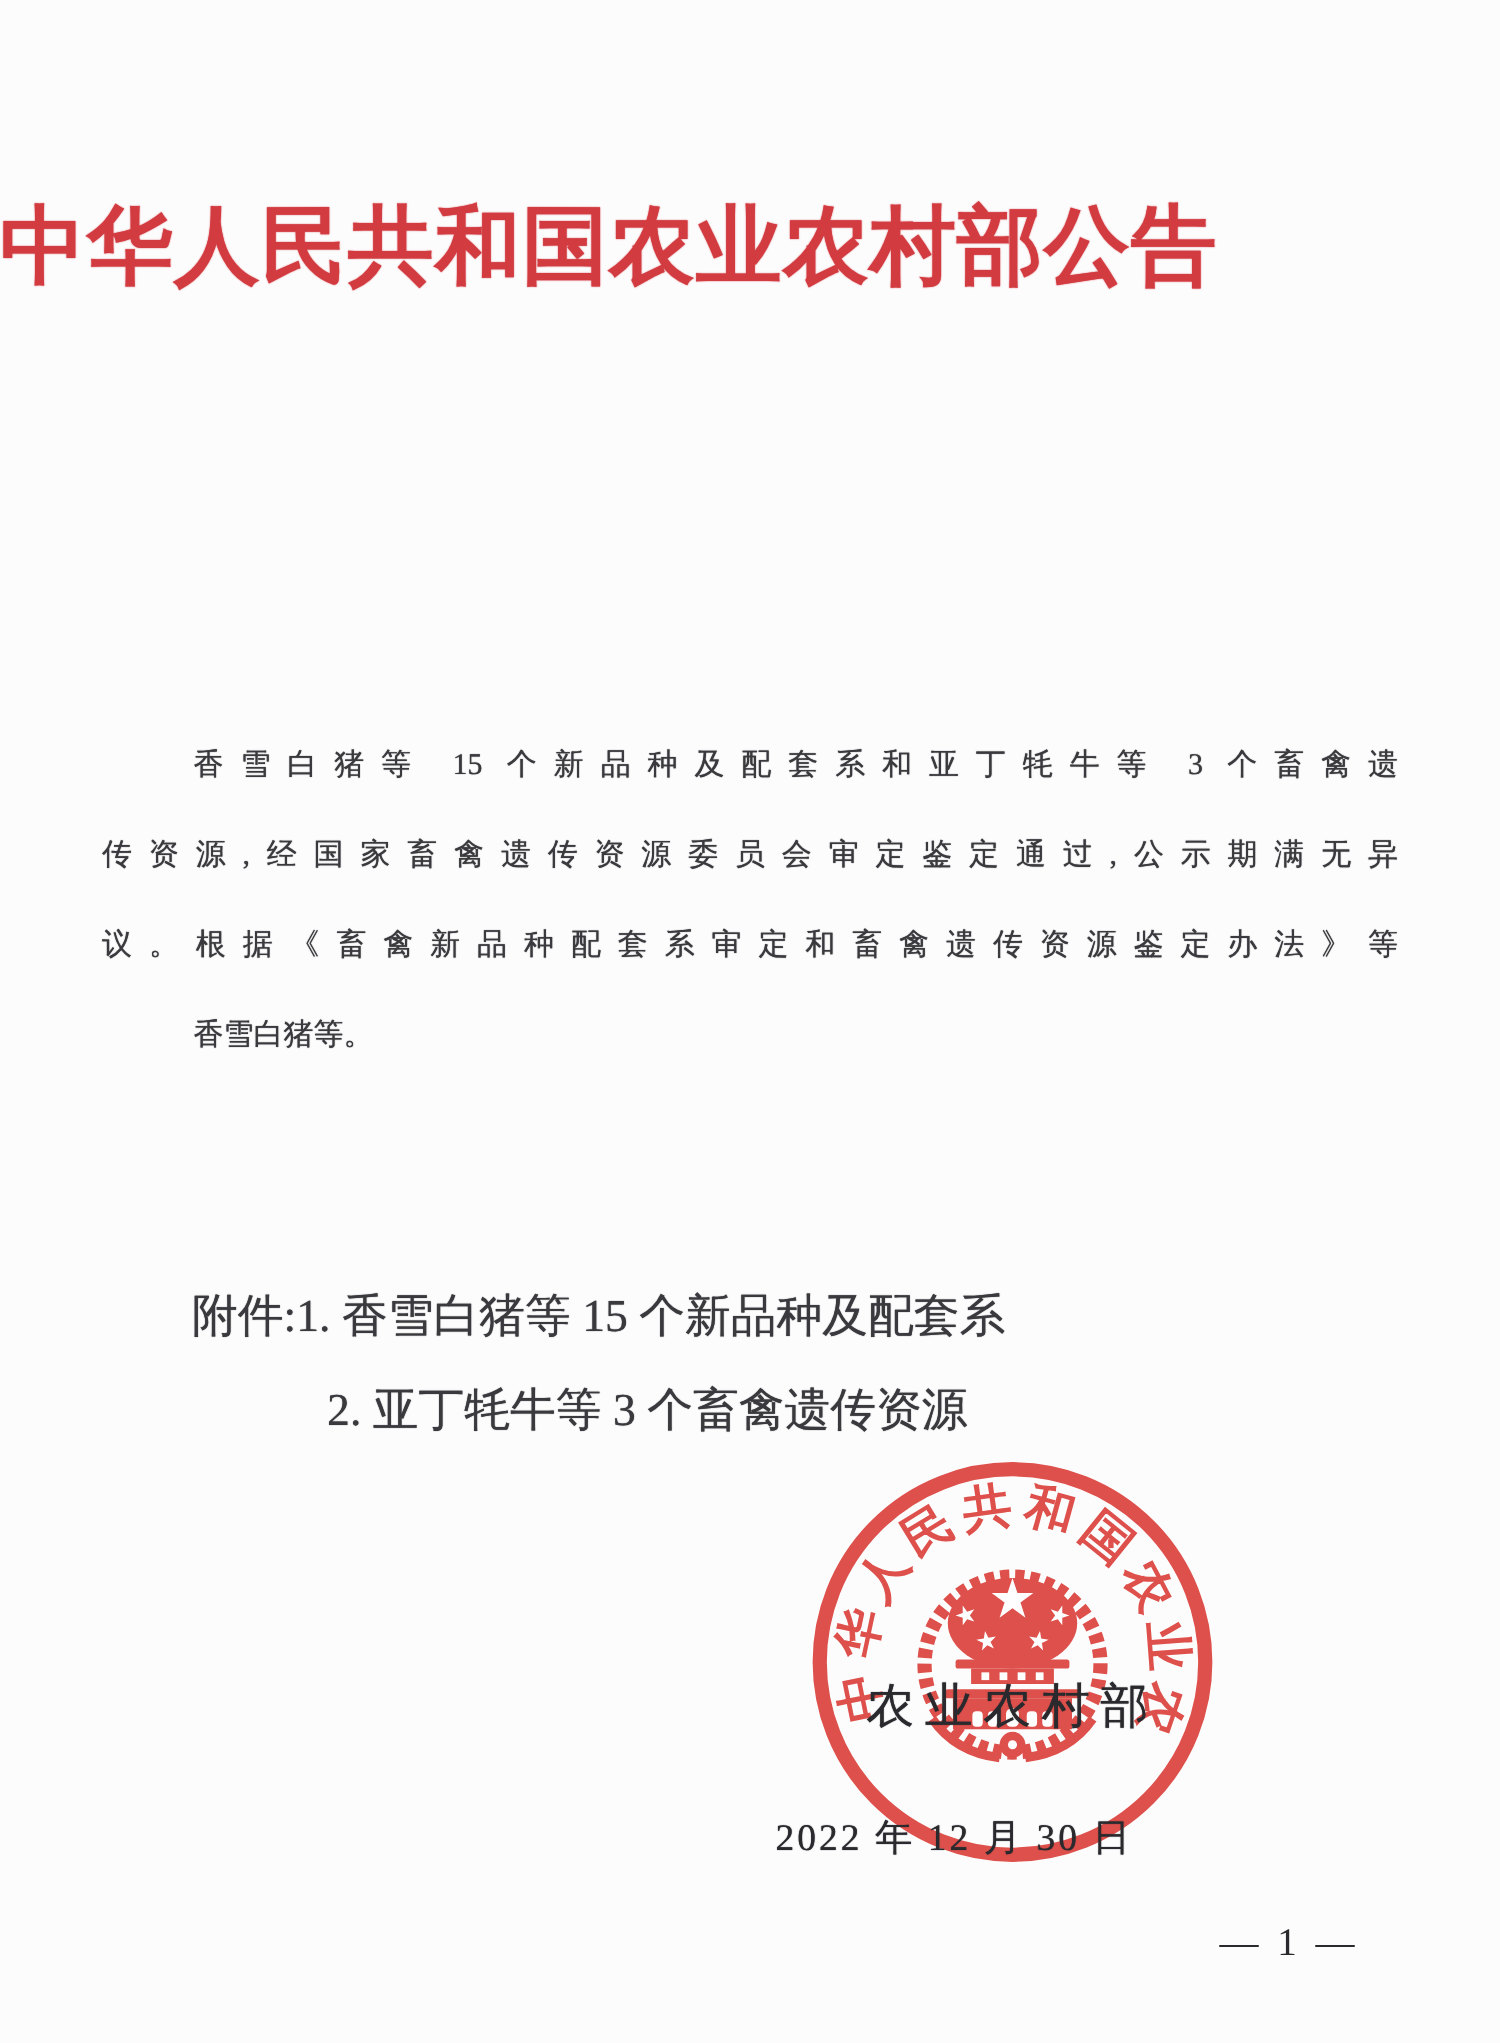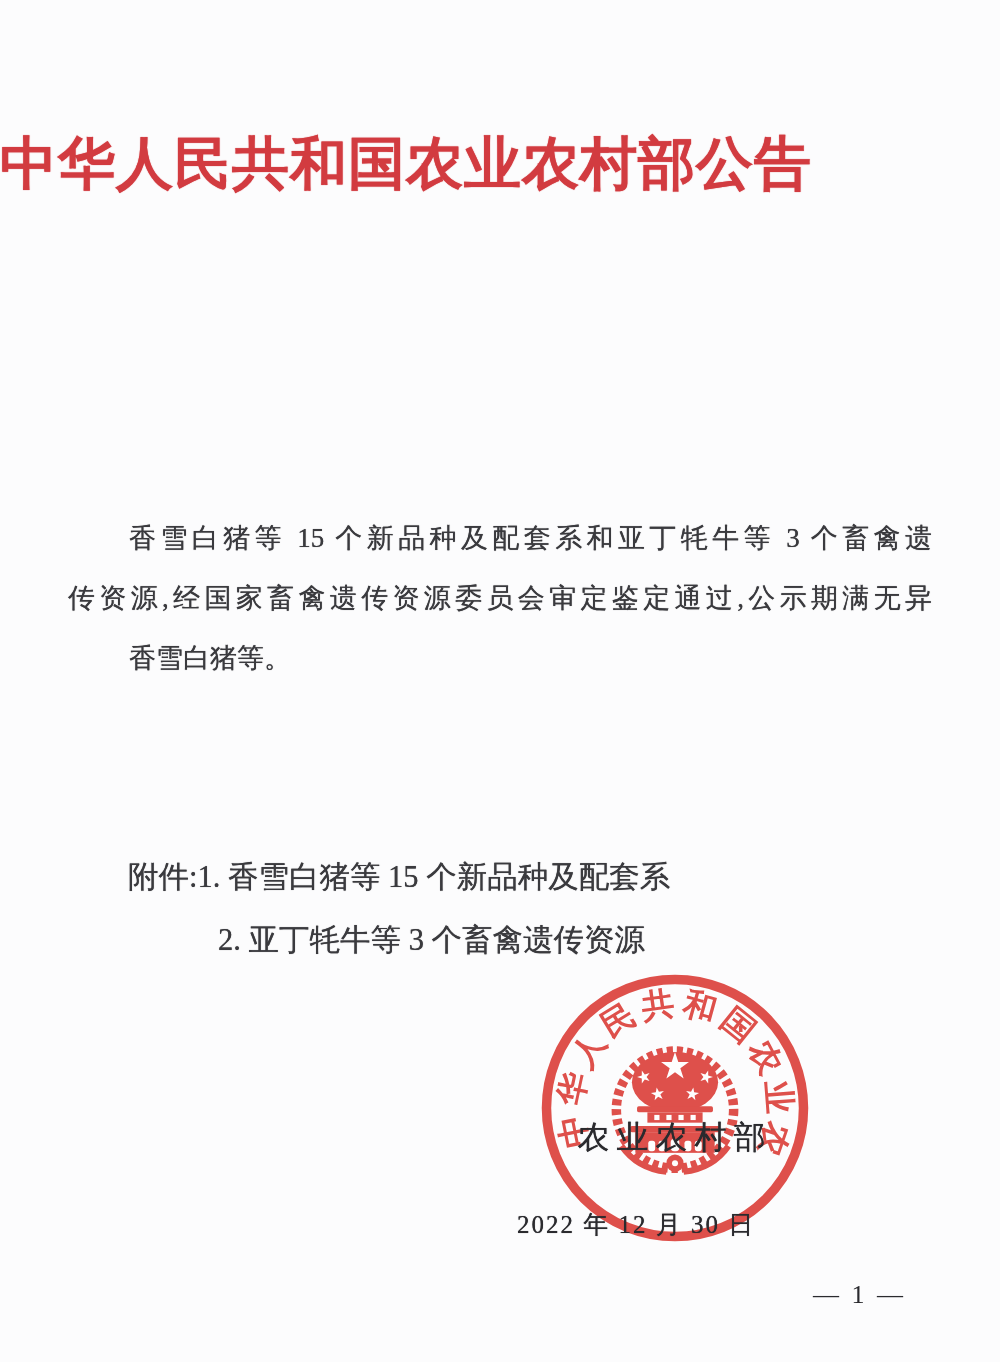--- a/index.html
+++ b/index.html
@@ -19,22 +19,22 @@
     white-space:nowrap;
   }
   .doc-number{
     position:absolute;top:301px;left:0;right:0;
     text-align:center;
     font-size:29px;
     color:var(--ink,#3a3a3e);
     letter-spacing:2px;
   }
   .body-text{
-    position:absolute;left:68px;top:508px;width:864px;
-    font-size:27px;line-height:60px;
+    position:absolute;left:68px;top:480px;width:864px;
+    font-size:20px;line-height:60px;
     color:var(--ink,#3a3a3e);
     text-shadow:0 0 0.7px var(--ink,#3a3a3e);
   }
   .jline{text-align:justify;text-align-last:justify;}
   .indent{text-indent:61px;}
   .closing{text-indent:61px;}
   .attachments{
     position:absolute;left:128px;top:846px;
     font-size:30.5px;line-height:63px;
     color:var(--ink,#3a3a3e);
@@ -78,20 +78,21 @@
 <body>
 
 <div class="page">
 
   <div class="doc-title">中华人民共和国农业农村部公告</div>
 
 
   <div class="body-text">
     <div class="jline indent">香雪白猪等 15 个新品种及配套系和亚丁牦牛等 3 个畜禽遗</div>
     <div class="jline">传资源,经国家畜禽遗传资源委员会审定鉴定通过,公示期满无异</div>
+    <div class="jline">议。根据《畜禽新品种配套系审定和畜禽遗传资源鉴定办法》等</div>
     <div class="closing">香雪白猪等。</div>
   </div>
 
   <div class="attachments">
     <div>附件:1. 香雪白猪等 15 个新品种及配套系</div>
     <div class="attach-line2">2. 亚丁牦牛等 3 个畜禽遗传资源</div>
   </div>
 
   <div class="seal">
     <svg viewBox="0 0 320 320" xmlns="http://www.w3.org/2000/svg">

